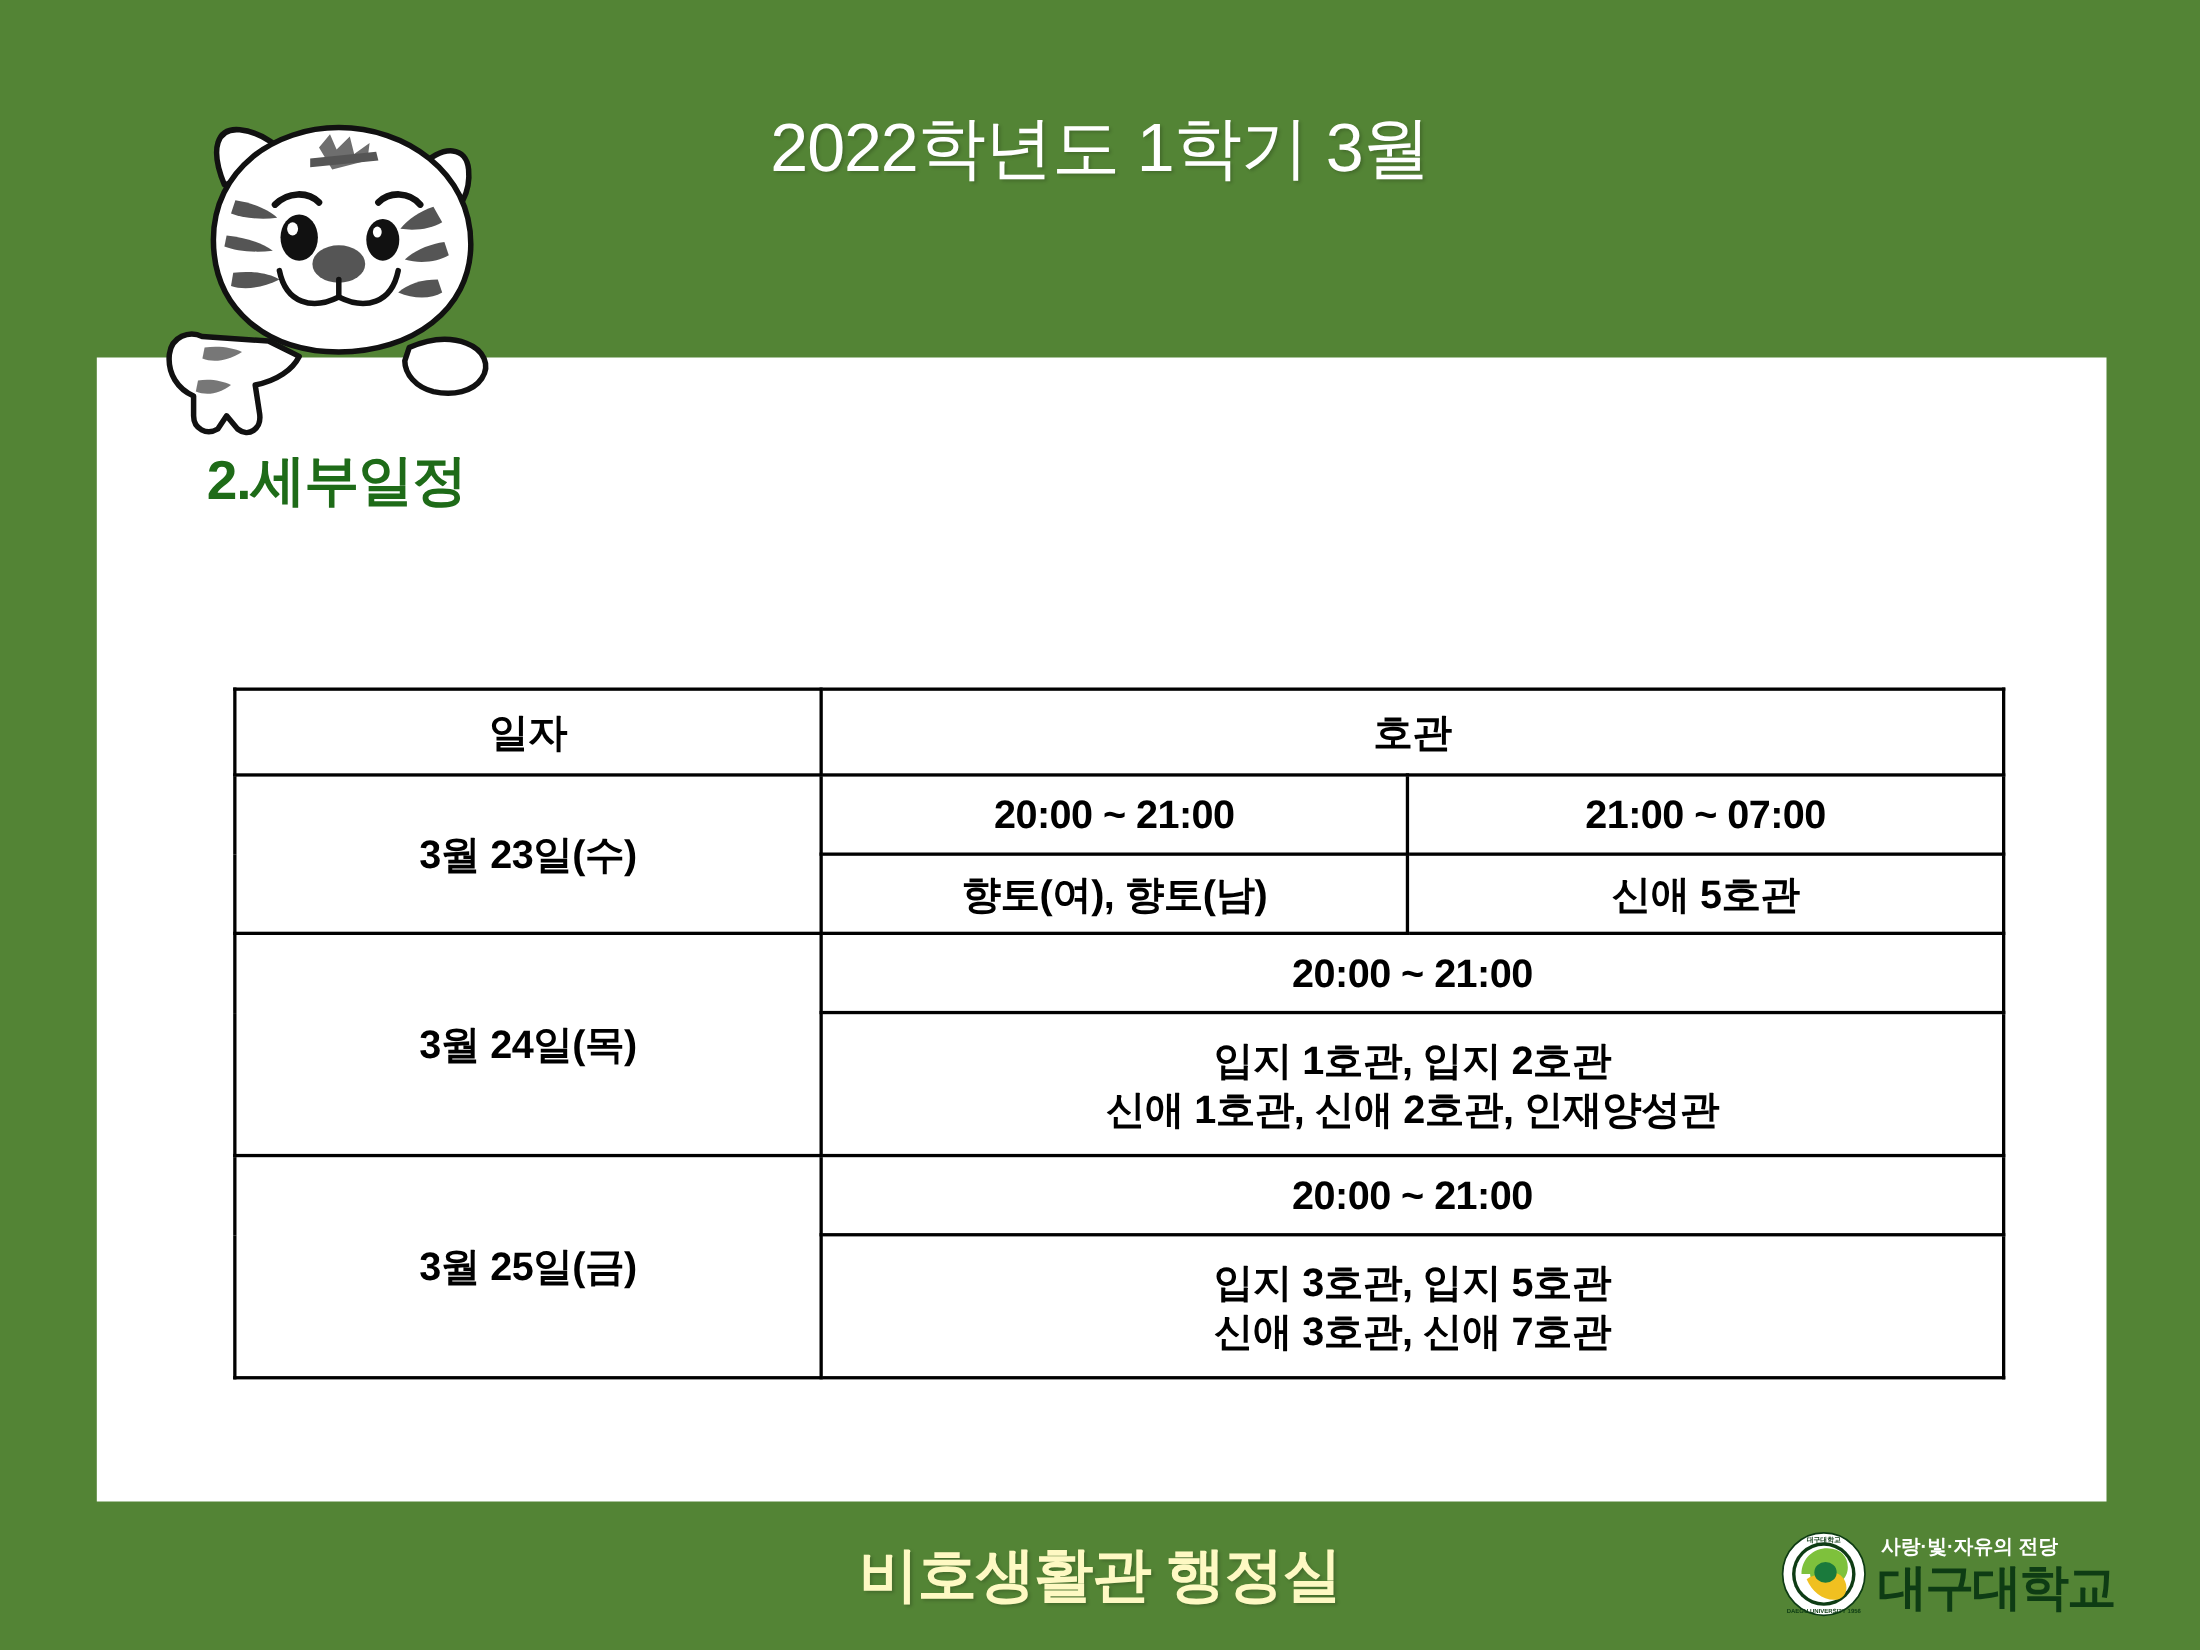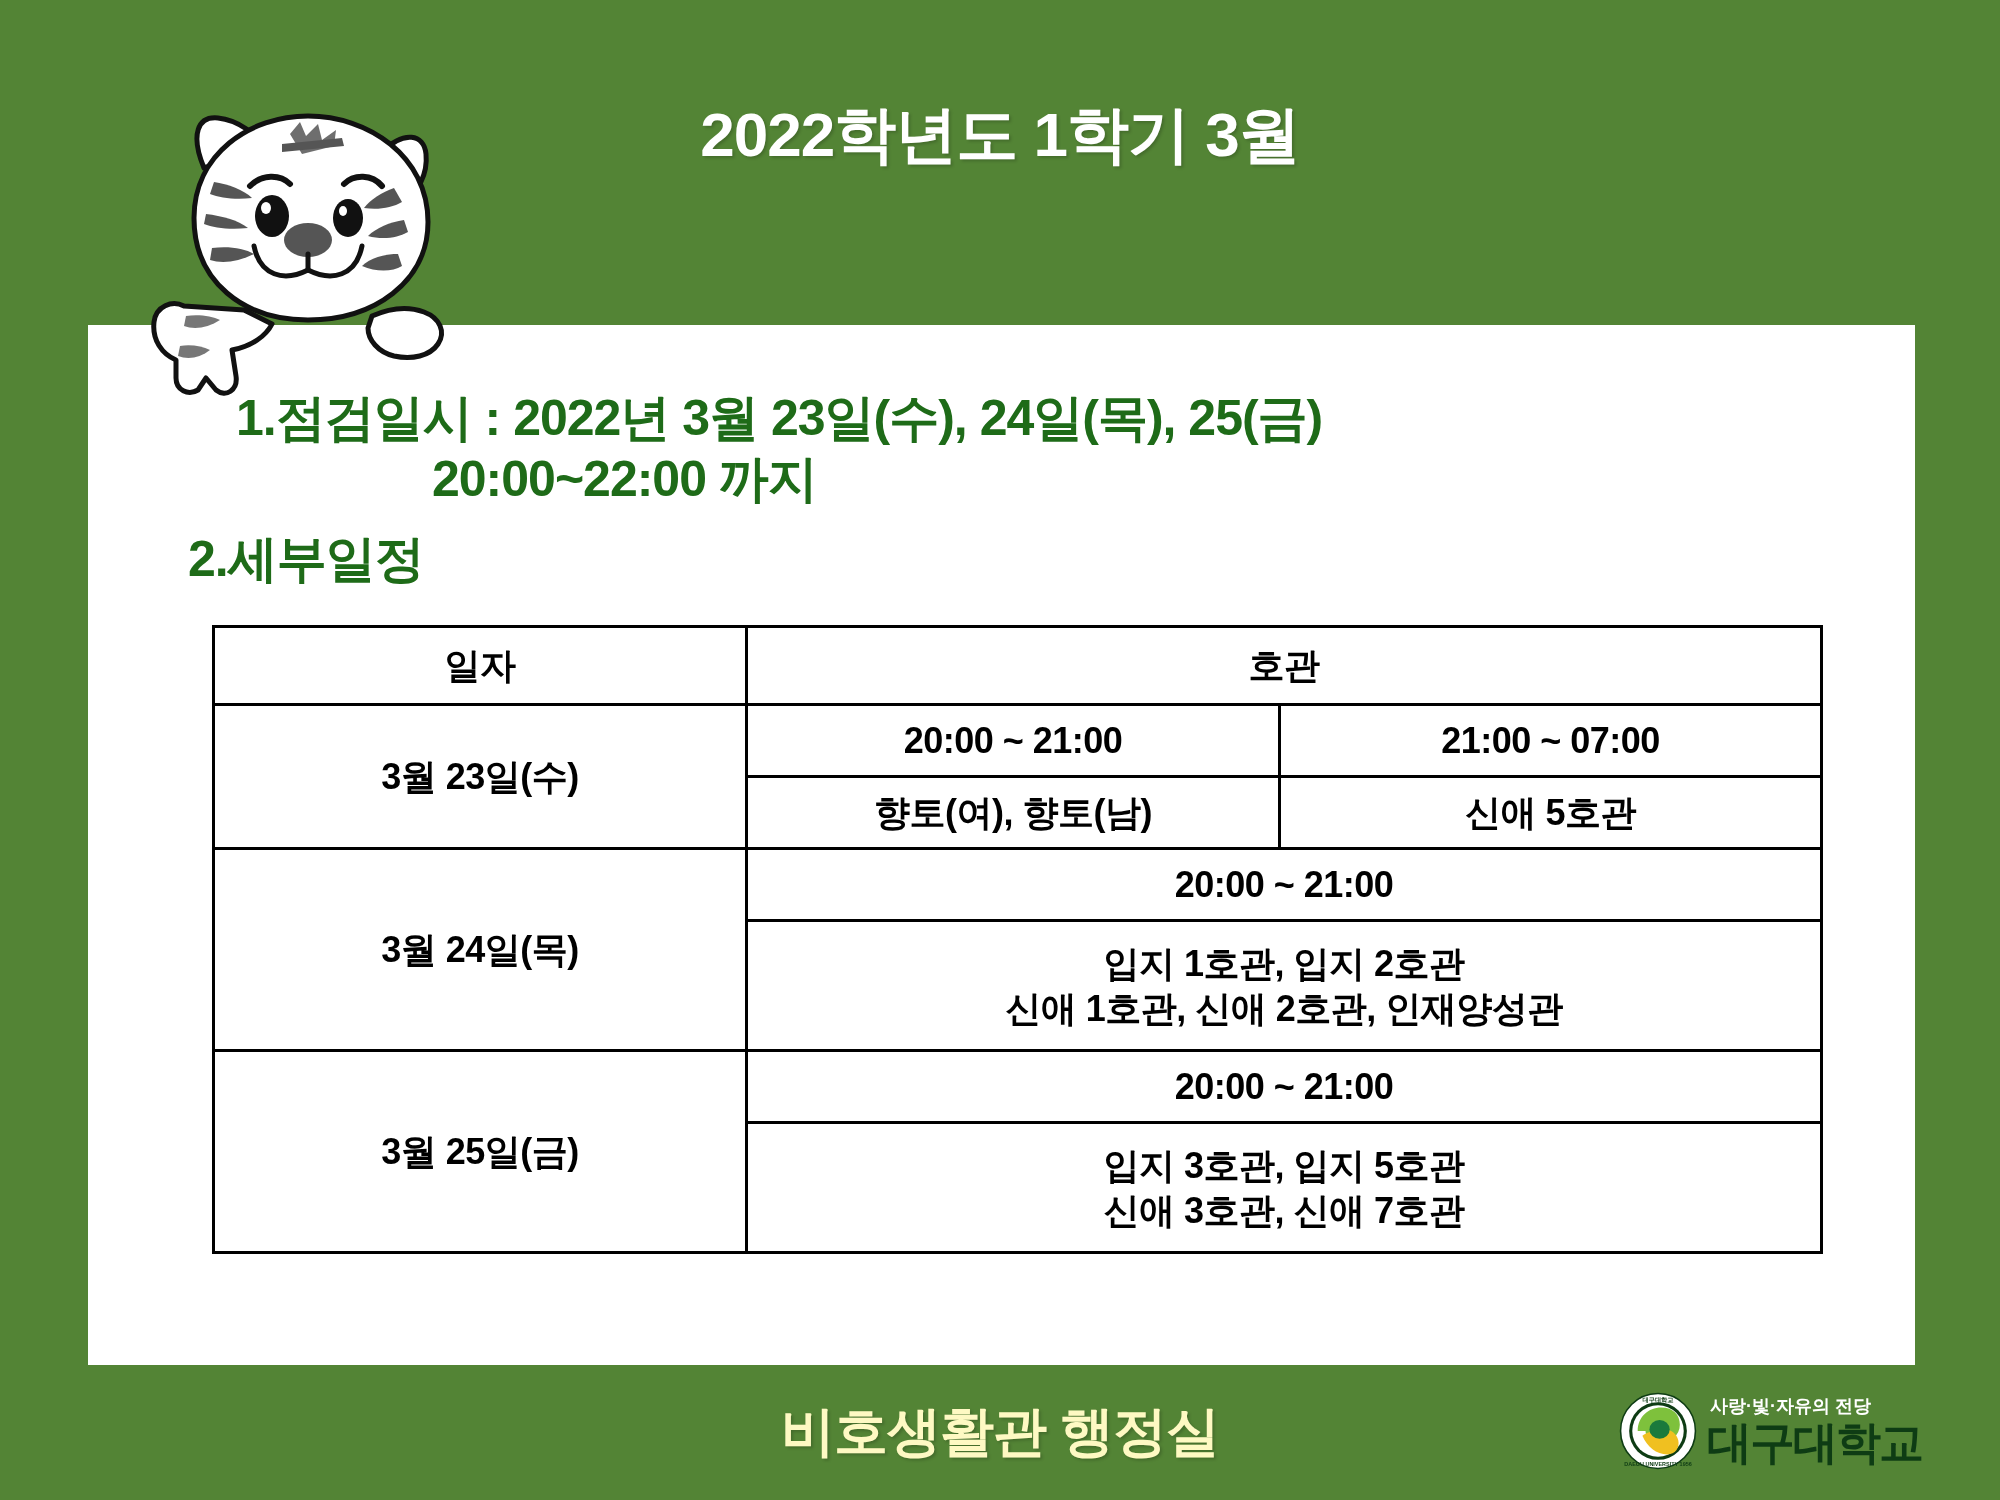--- a/index.html
+++ b/index.html
@@ -17,21 +17,21 @@
   }
 
   
   .title-block {
     position: absolute;
     left: 0;
     top: 98px;
     width: 2000px;
     text-align: center;
     color: #ffffff;
-    font-weight: bold;
+    font-weight: normal;
     font-size: 62px;
     line-height: 1.18;
     letter-spacing: -1px;
     z-index: 4;
     text-shadow: 2px 2px 3px rgba(0,0,0,0.18);
   }
   .title-line { display: block; }
 
   
   .panel {
@@ -208,24 +208,20 @@
 
     <g fill="none" stroke="#111111" stroke-width="5" stroke-linecap="round">
       <path d="M176 176 L176 192"></path>
       <path d="M122 168 C128 198 152 204 176 192"></path>
       <path d="M230 168 C224 198 200 204 176 192"></path>
     </g>
   </svg>
 </div>
 
 <div class="notice-list">
-  <div class="item1">
-    <span class="l1">1.점검일시 : 2022년 3월 23일(수), 24일(목), 25(금)</span>
-    <span class="l2">20:00~22:00 까지</span>
-  </div>
   <div class="item2">2.세부일정</div>
 </div>
 
 <div class="sched-wrap">
   <table class="sched">
     <colgroup>
       <col class="c-date">
       <col class="c-left">
       <col class="c-right">
     </colgroup>

